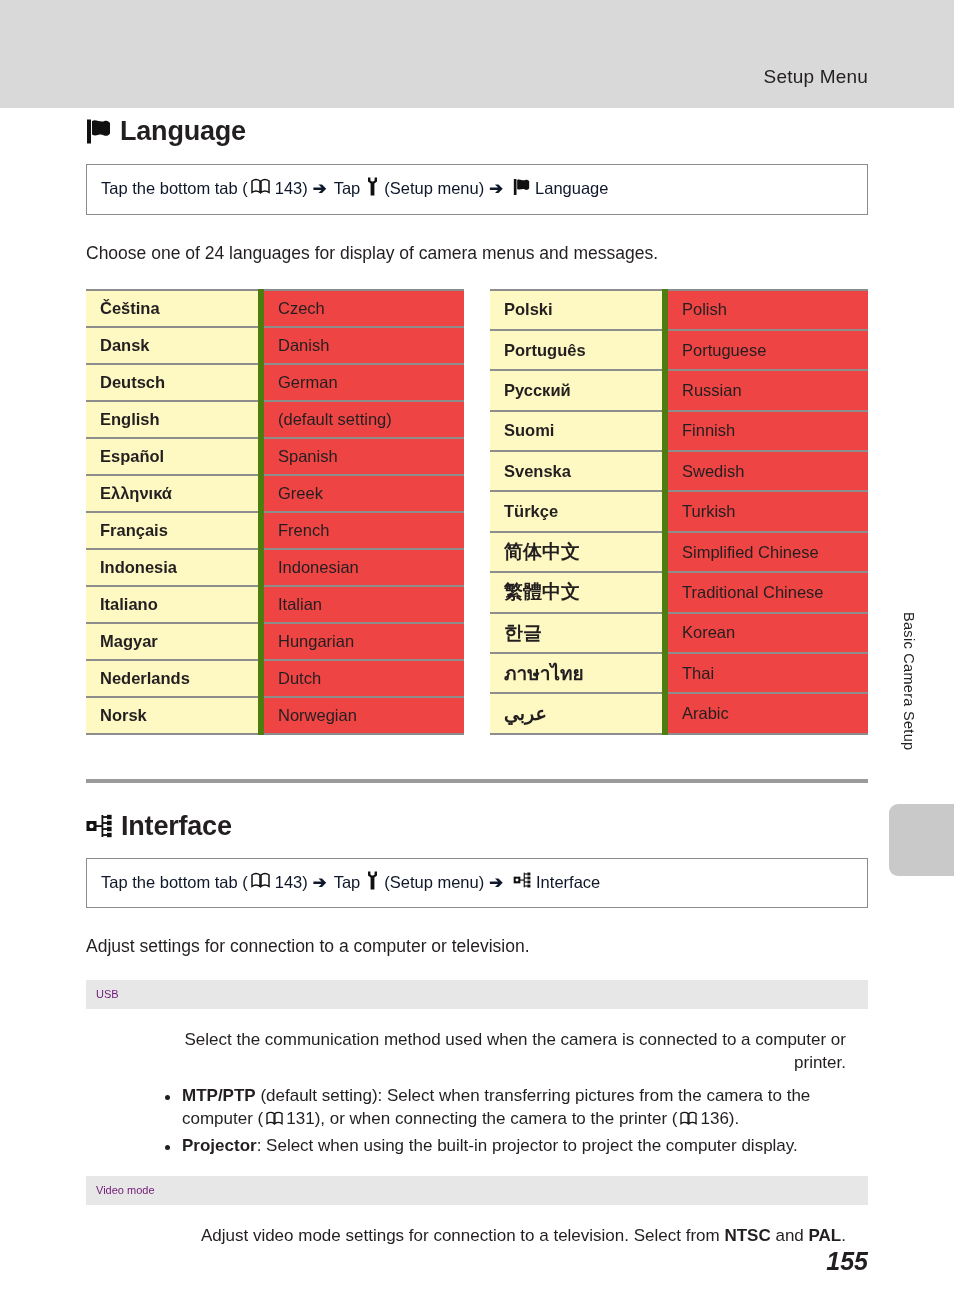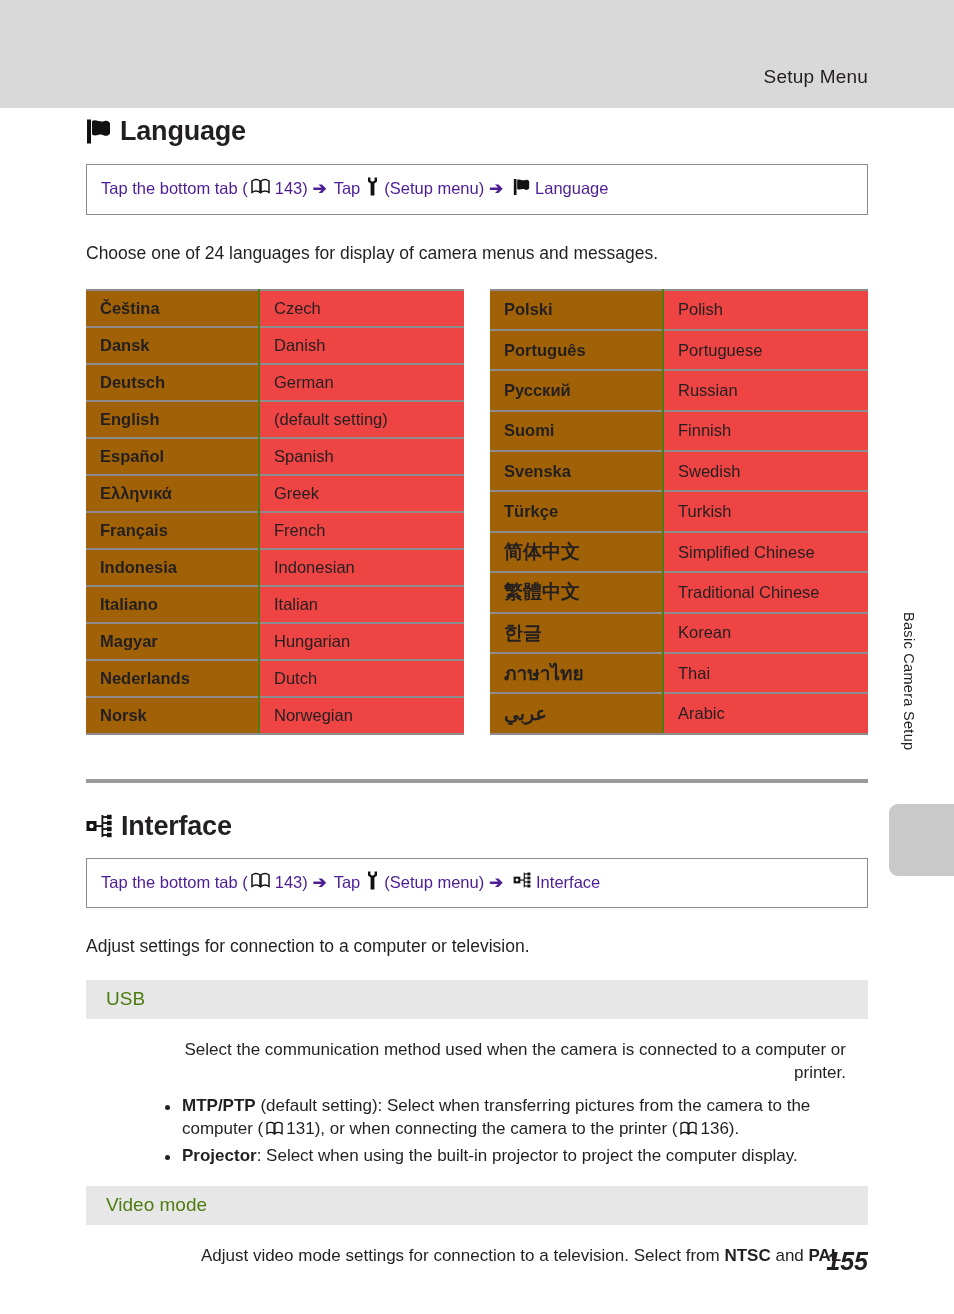--- a/index.html
+++ b/index.html
@@ -79,21 +79,21 @@
 
   .icon-flag { display:block; }
   .icon-iface { display:block; }
 
   
   .navbox {
     border: 1px solid #8b8b8b;
     padding: 12px 14px 13px 14px;
     font-size: 16.5px;
     line-height: 1.2;
-    color: #4c1d95;
+    color: #0f172a;
     display: flex;
     align-items: center;
     flex-wrap: wrap;
     gap: 0;
   }
   .navbox .seg { white-space: nowrap; }
   .inline-ic {
     display: inline-block;
     vertical-align: -2px;
     margin: 0 3px;
@@ -125,42 +125,42 @@
   .lang-tbl td {
     height: 35px;
     padding: 0 0 0 14px;
     font-size: 16.5px;
     vertical-align: middle;
     border-top: 2px solid #8d8d8d;
   }
   .lang-tbl tr:last-child td { border-bottom: 2px solid #8d8d8d; }
   .lang-tbl td.native {
     width: 158px;
-    background: #a16207;
+    background: #fef9c3;
     font-weight: bold;
-    border-right: 2px solid #4d7c0f;
+    border-right: 6px solid #4d7c0f;
   }
   .lang-tbl td.eng {
     background: #ef4444;
     font-weight: normal;
   }
   .lang-tbl td.cjk { font-size: 19px; }
 
   
   .rule {
     height: 4px;
     background: #9b9b9b;
   }
 
   
   .setting-head {
     background: #e7e7e7;
-    font-size: 19px;
-    padding: 8px 0 9px 20px;
-    color: #4d7c0f;
+    font-size: 11px;
+    padding: 8px 0 9px 10px;
+    color: #701a75;
   }
   .setting-body {
     font-size: 17px;
     line-height: 1.35;
     padding: 10px 12px 4px 75px;
     color: #231f20;
   }
   .setting-body p { margin: 10px; text-align: right; }
   ul.bullets {
     list-style: none;

